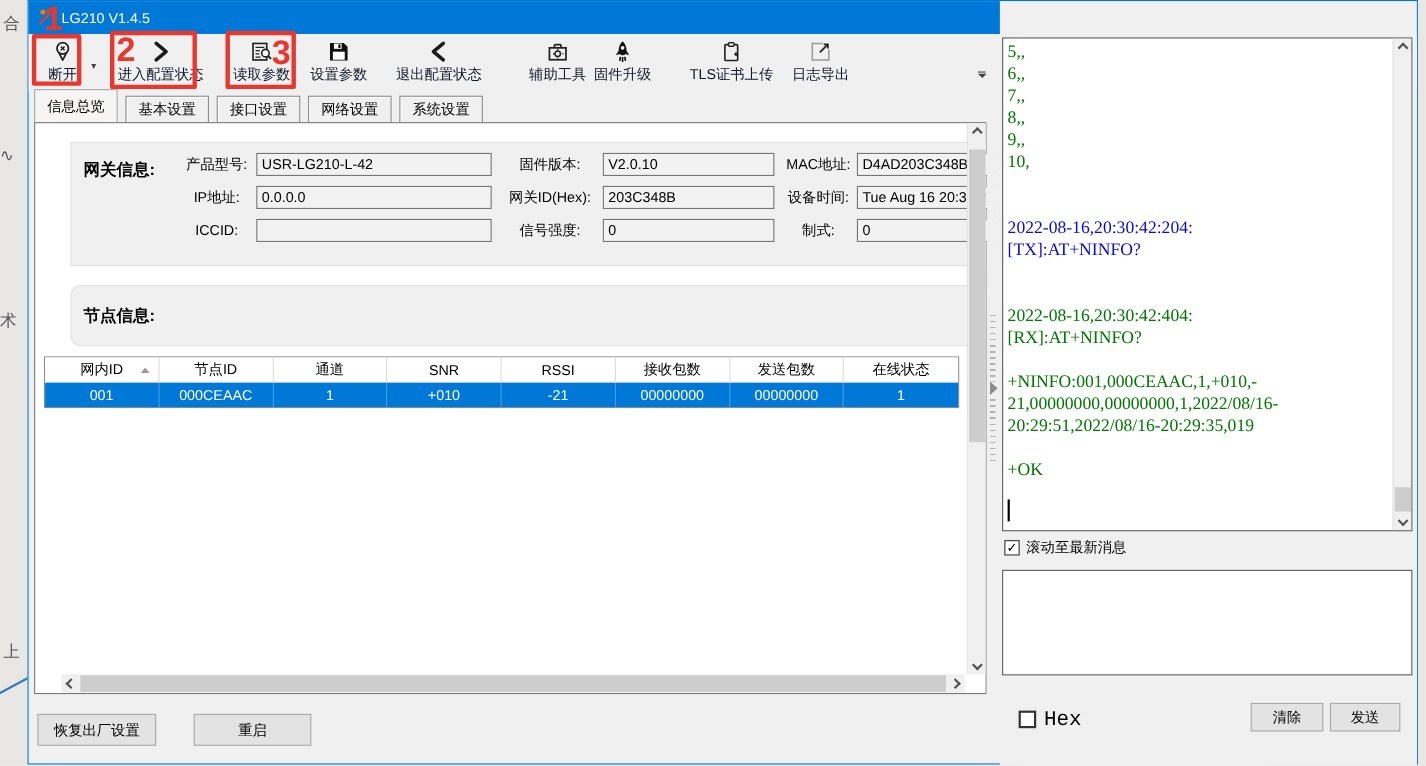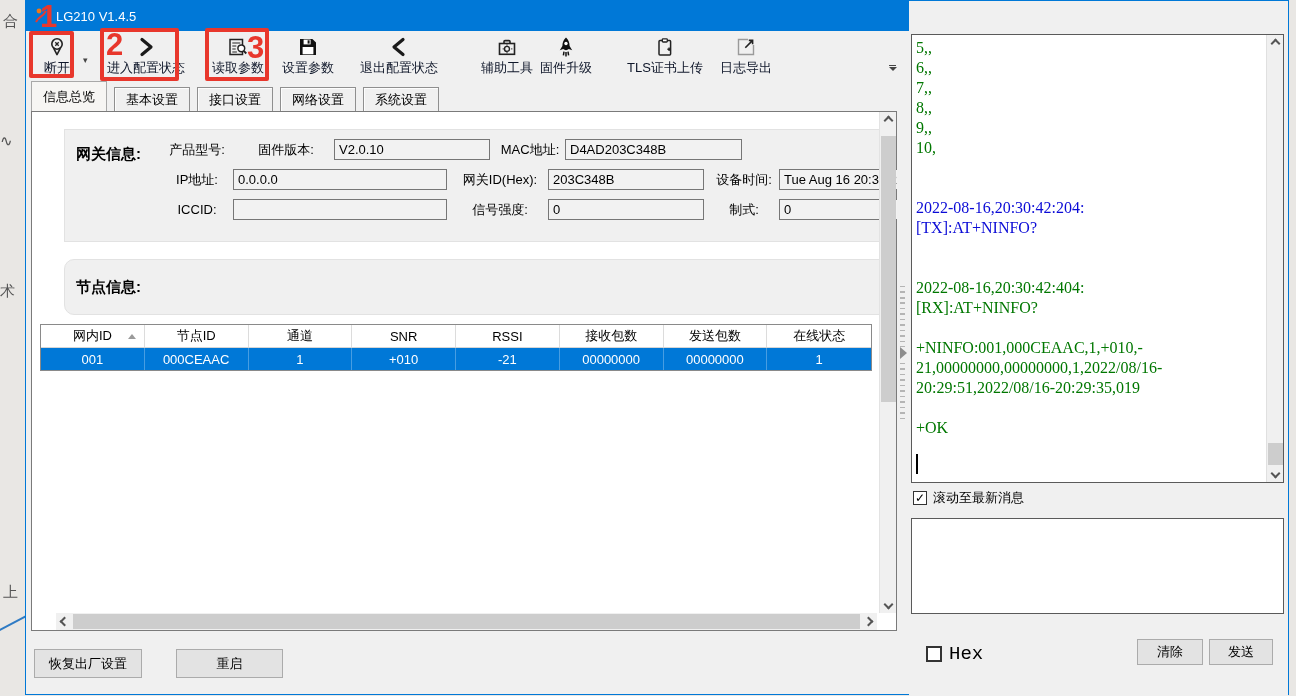--- a/index.html
+++ b/index.html
@@ -255,20 +255,21 @@
     </div>
 
   <div class="content">
 
     <div class="groupbox" style="top:17px; height:113px;">
       <span class="gb-title" style="top:15px;">网关信息:</span>
       <div class="gw-grid" id="gw-grid">
           <div class="gw-row">
             <div class="gw-cell c1">
               <span class="gw-label">产品型号:</span>
+              <span class="gw-input">USR-LG210-L-42</span>
             </div>
             <div class="gw-cell c2">
               <span class="gw-label">固件版本:</span>
               <span class="gw-input">V2.0.10</span>
             </div>
             <div class="gw-cell c3">
               <span class="gw-label">MAC地址:</span>
               <span class="gw-input">D4AD203C348B</span>
             </div>
           </div>

